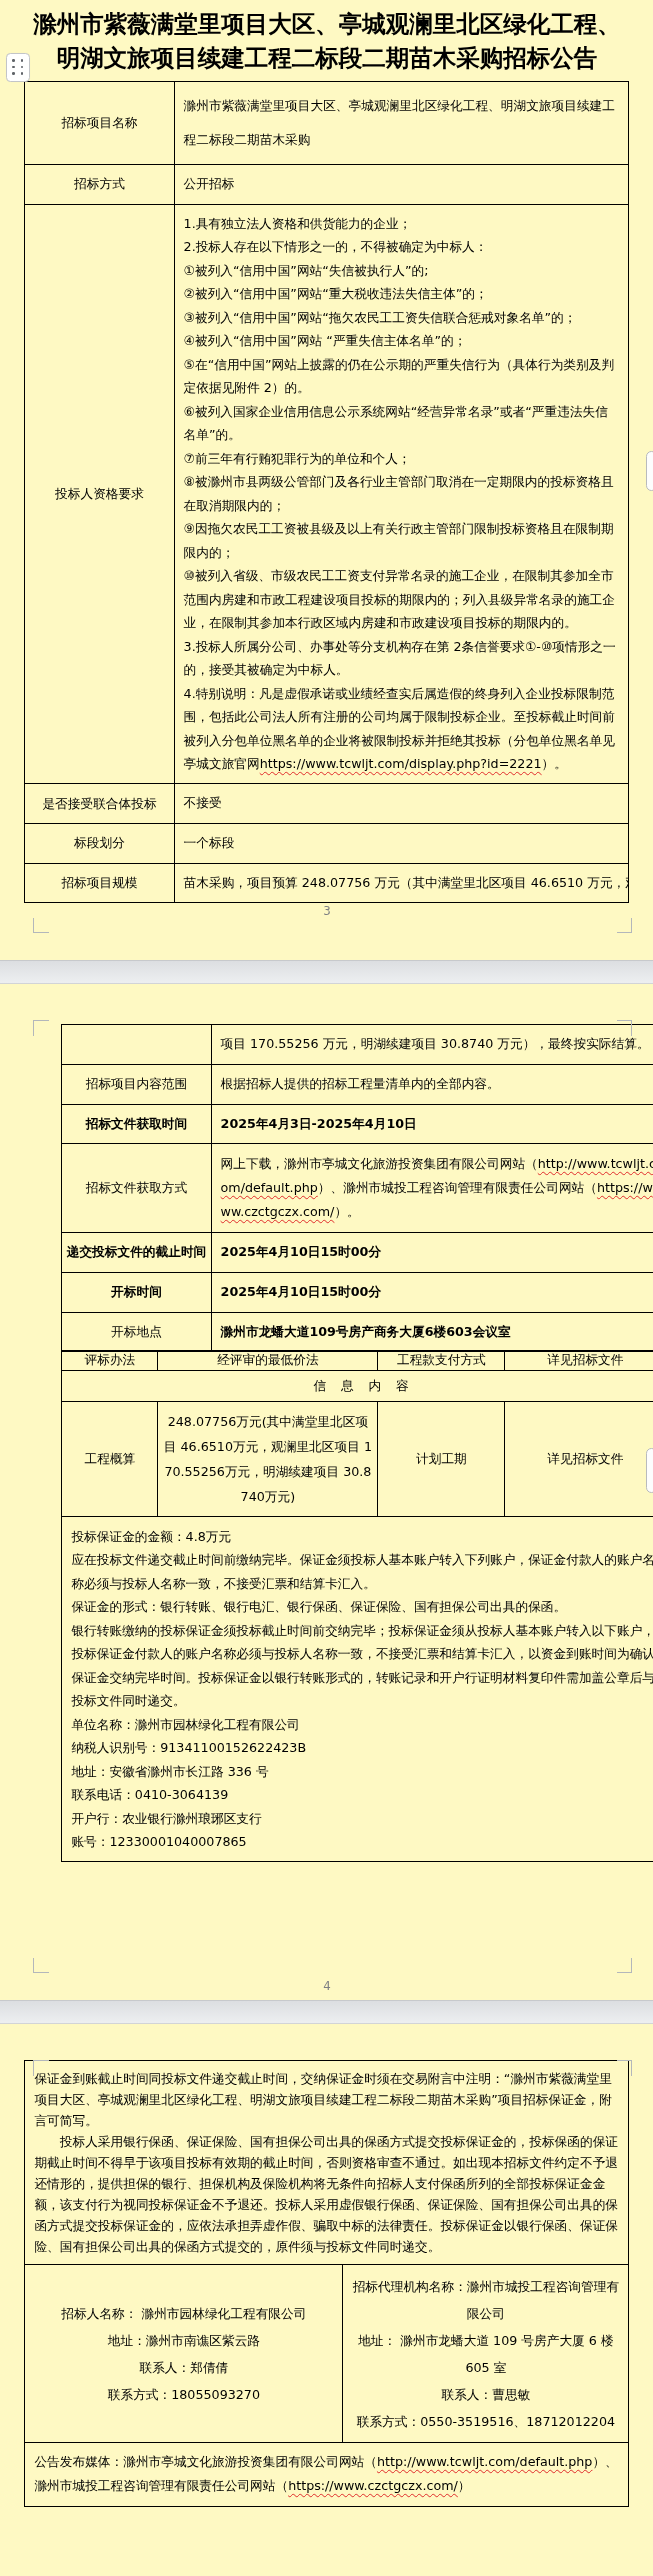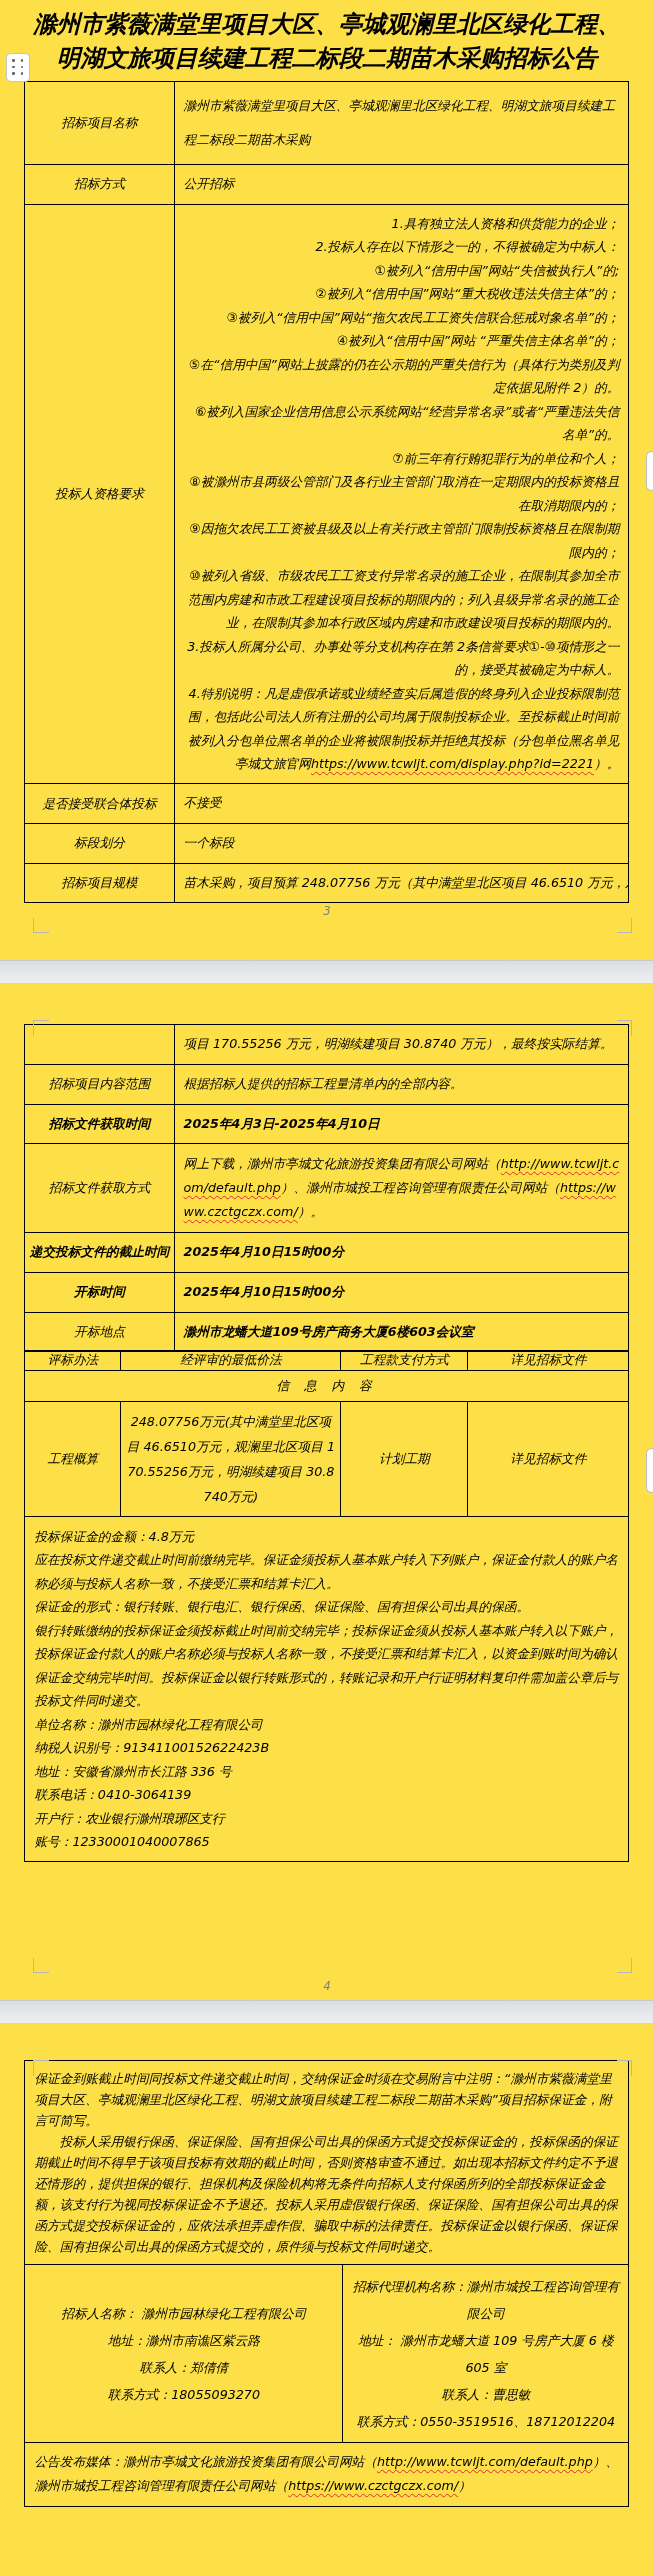--- a/index.html
+++ b/index.html
@@ -1,34 +1,34 @@
 <!DOCTYPE html>
 <html style="font-size:14.5px"><head>
 <meta charset="utf-8">
 <style>
   html,body{margin:0;padding:0;background:#ffffff;}
   body{width:654px;font-family:"DejaVu Sans","Liberation Sans",sans-serif;color:#000;}
-  .page{position:relative;background:#fde047;overflow:hidden;font-style:italic;}
+  .page{position:relative;background:#fef9c3;overflow:hidden;}
   #p1{height:960px;}
-  #p2{height:1016px;}
+  #p2{height:1016px;padding-left:37px;}
   #p3{height:557px;}
   .gap{height:22px;background:linear-gradient(#dcdee1,#edeff1);border-top:0.9px solid #c7c9cc;border-bottom:0.9px solid #d2d4d7;}
 
   
   .doc-title{margin:7.2px 33px 5.4px 33px;text-align:center;font-size:23.5px;font-weight:bold;line-height:34px;}
 
   
   table.doc{border-collapse:collapse;table-layout:fixed;width:605px;margin-left:24.4px;border:1.8px solid #000;}
   table.doc td{border:0.9px solid #000;font-size:12.7px;vertical-align:middle;word-break:break-all;}
   td.lbl{width:141px;text-align:center;padding:7.2px 3.6px;line-height:22px;}
   td.val{padding:7.2px 9px;line-height:24.4px;}
   .bold{font-weight:bold;}
   .nowrap{white-space:nowrap;overflow:hidden;}
   .qual{line-height:23.5px;}
-  .qual .para{line-height:23.5px;text-align:right;}
+  .qual .para{line-height:23.5px;}
   .dep{line-height:23.5px;}
   .dep .para{line-height:23.5px;}
   .guar .para{line-height:21px;}
   .info-hd{text-align:center;letter-spacing:5.4px;padding:6.3px 0;font-size:12.7px;}
   td.c{text-align:center;}
   .ccell{line-height:25px;padding:7.2px 5.4px;text-align:center;}
   .contact{vertical-align:top;padding:7.2px 9px;text-align:center;}
   .contact .para{line-height:27px;}
 
   

